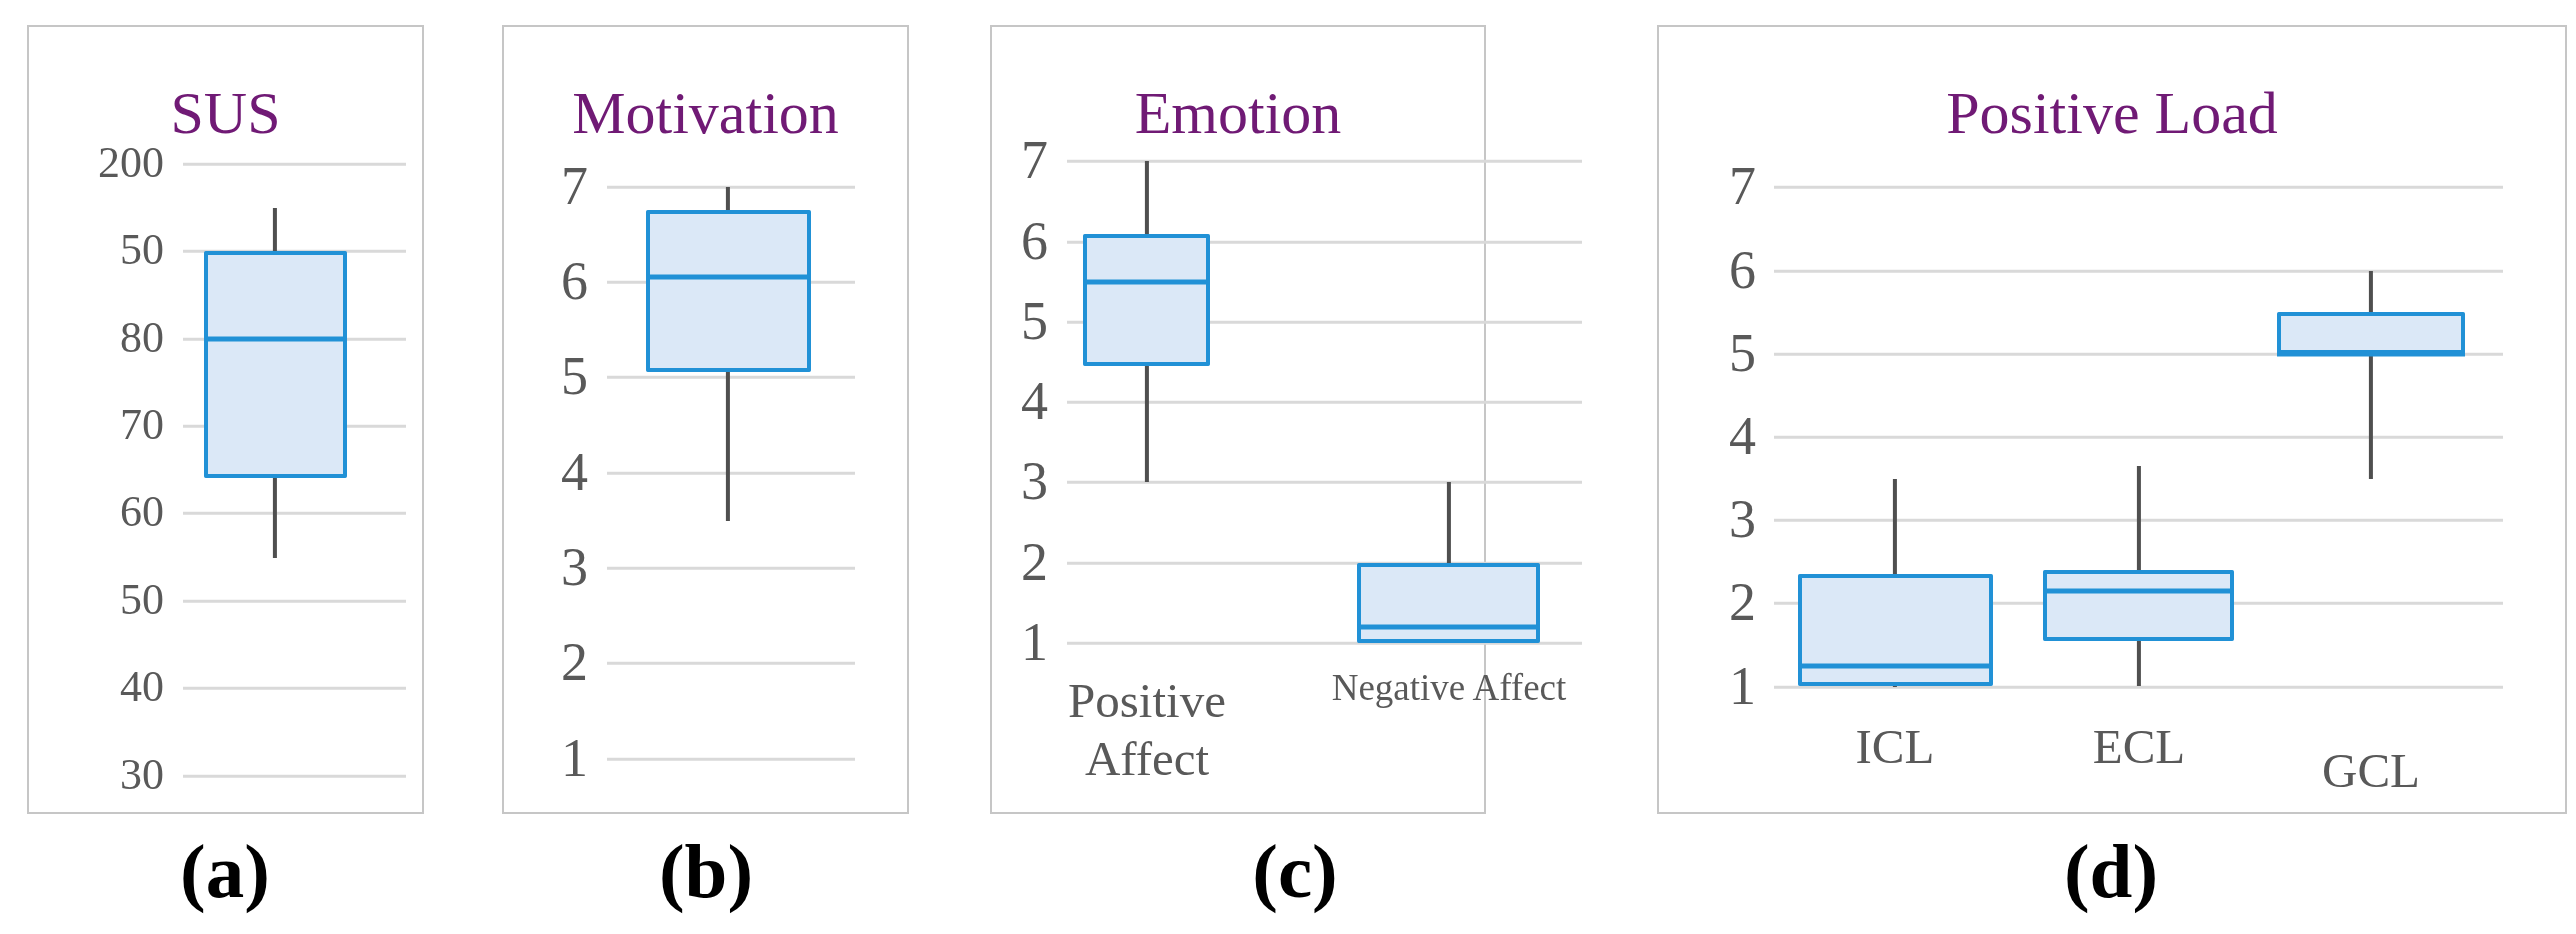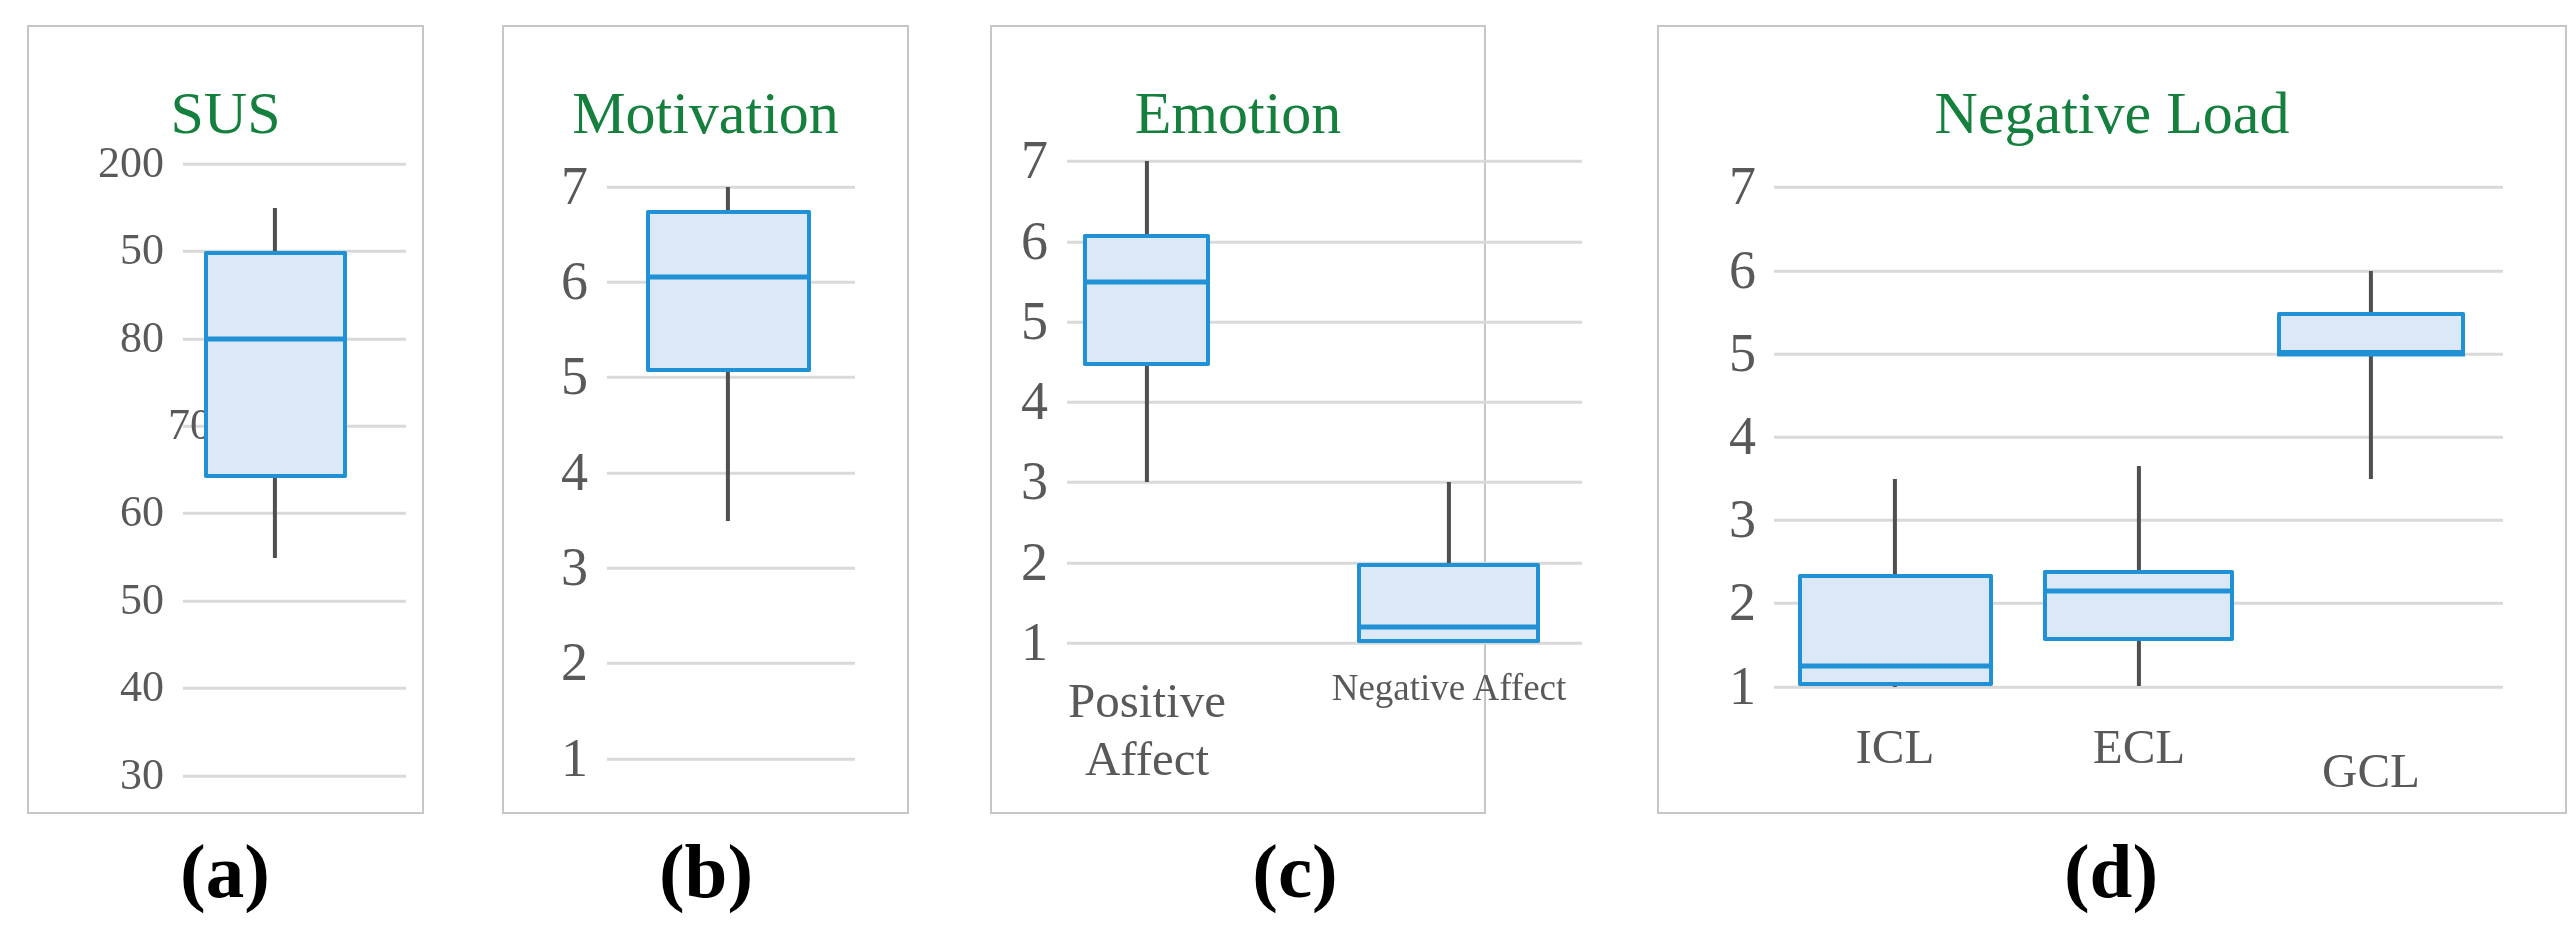--- a/index.html
+++ b/index.html
@@ -15,21 +15,21 @@
     top:25px;height:789px;
     background:#ffffff;
     border:2.5px solid #c6c6c6;
     box-sizing:border-box;
   }
   .chart-title{
     position:absolute;
     left:0;right:0;top:52px;
     text-align:center;
     font-size:60px;
-    color:#15803d;
+    color:#701a75;
     white-space:nowrap;
   }
   .gridline{
     position:absolute;
     height:2.5px;
     background:#d9d9d9;
     transform:translateY(-50%);
     z-index:1;
   }
   .y-tick{
@@ -89,21 +89,21 @@
   <div class="panel" id="panel-0" style="left:27px;width:397px;">
     <div class="chart-title">SUS</div>
     <div class="plot">
         <div class="gridline" style="left: 154px; width: 223px; top: 137px;"></div>
         <div class="y-tick" style="left: 0px; width: 135px; top: 137px; font-size: 44px;">200</div>
         <div class="gridline" style="left: 154px; width: 223px; top: 224px;"></div>
         <div class="y-tick" style="left: 0px; width: 135px; top: 224px; font-size: 44px;">50</div>
         <div class="gridline" style="left: 154px; width: 223px; top: 312px;"></div>
         <div class="y-tick" style="left: 0px; width: 135px; top: 312px; font-size: 44px;">80</div>
         <div class="gridline" style="left: 154px; width: 223px; top: 399px;"></div>
-        <div class="y-tick" style="left: 0px; width: 135px; top: 399px; font-size: 44px; margin-left: 48px;">70</div>
+        <div class="y-tick" style="left: 0px; width: 135px; top: 399px; font-size: 44px;">70</div>
         <div class="gridline" style="left: 154px; width: 223px; top: 486px;"></div>
         <div class="y-tick" style="left: 0px; width: 135px; top: 486px; font-size: 44px;">60</div>
         <div class="gridline" style="left: 154px; width: 223px; top: 574px;"></div>
         <div class="y-tick" style="left: 0px; width: 135px; top: 574px; font-size: 44px;">50</div>
         <div class="gridline" style="left: 154px; width: 223px; top: 661px;"></div>
         <div class="y-tick" style="left: 0px; width: 135px; top: 661px; font-size: 44px;">40</div>
         <div class="gridline" style="left: 154px; width: 223px; top: 749px;"></div>
         <div class="y-tick" style="left: 0px; width: 135px; top: 749px; font-size: 44px;">30</div>
         <div class="whisker" style="left: 246px; top: 181px; height: 350px;"></div>
         <div class="box" style="left: 175px; width: 143px; top: 224px; height: 227px;"></div>
@@ -156,21 +156,21 @@
         <div class="median" style="left: 91px; width: 127px; top: 255px;"></div>
         <div class="cat-label" style="left: 155px; top: 645px; width: 286px; font-size: 49px;">Positive Affect</div>
         <div class="whisker" style="left: 457px; top: 455px; height: 160px;"></div>
         <div class="box" style="left: 365px; width: 183px; top: 536px; height: 80px;"></div>
         <div class="median" style="left: 365px; width: 183px; top: 600px;"></div>
         <div class="cat-label" style="left: 457px; top: 639px; width: 286px; font-size: 37px;">Negative Affect</div>
       </div>
   </div>
 
   <div class="panel" id="panel-3" style="left:1657px;width:910px;">
-    <div class="chart-title">Negative Load</div>
+    <div class="chart-title">Positive Load</div>
     <div class="plot">
         <div class="gridline" style="left: 115px; width: 729px; top: 160px;"></div>
         <div class="y-tick" style="left: 0px; width: 97px; top: 160px; font-size: 54px;">7</div>
         <div class="gridline" style="left: 115px; width: 729px; top: 244px;"></div>
         <div class="y-tick" style="left: 0px; width: 97px; top: 244px; font-size: 54px;">6</div>
         <div class="gridline" style="left: 115px; width: 729px; top: 327px;"></div>
         <div class="y-tick" style="left: 0px; width: 97px; top: 327px; font-size: 54px;">5</div>
         <div class="gridline" style="left: 115px; width: 729px; top: 410px;"></div>
         <div class="y-tick" style="left: 0px; width: 97px; top: 410px; font-size: 54px;">4</div>
         <div class="gridline" style="left: 115px; width: 729px; top: 493px;"></div>

